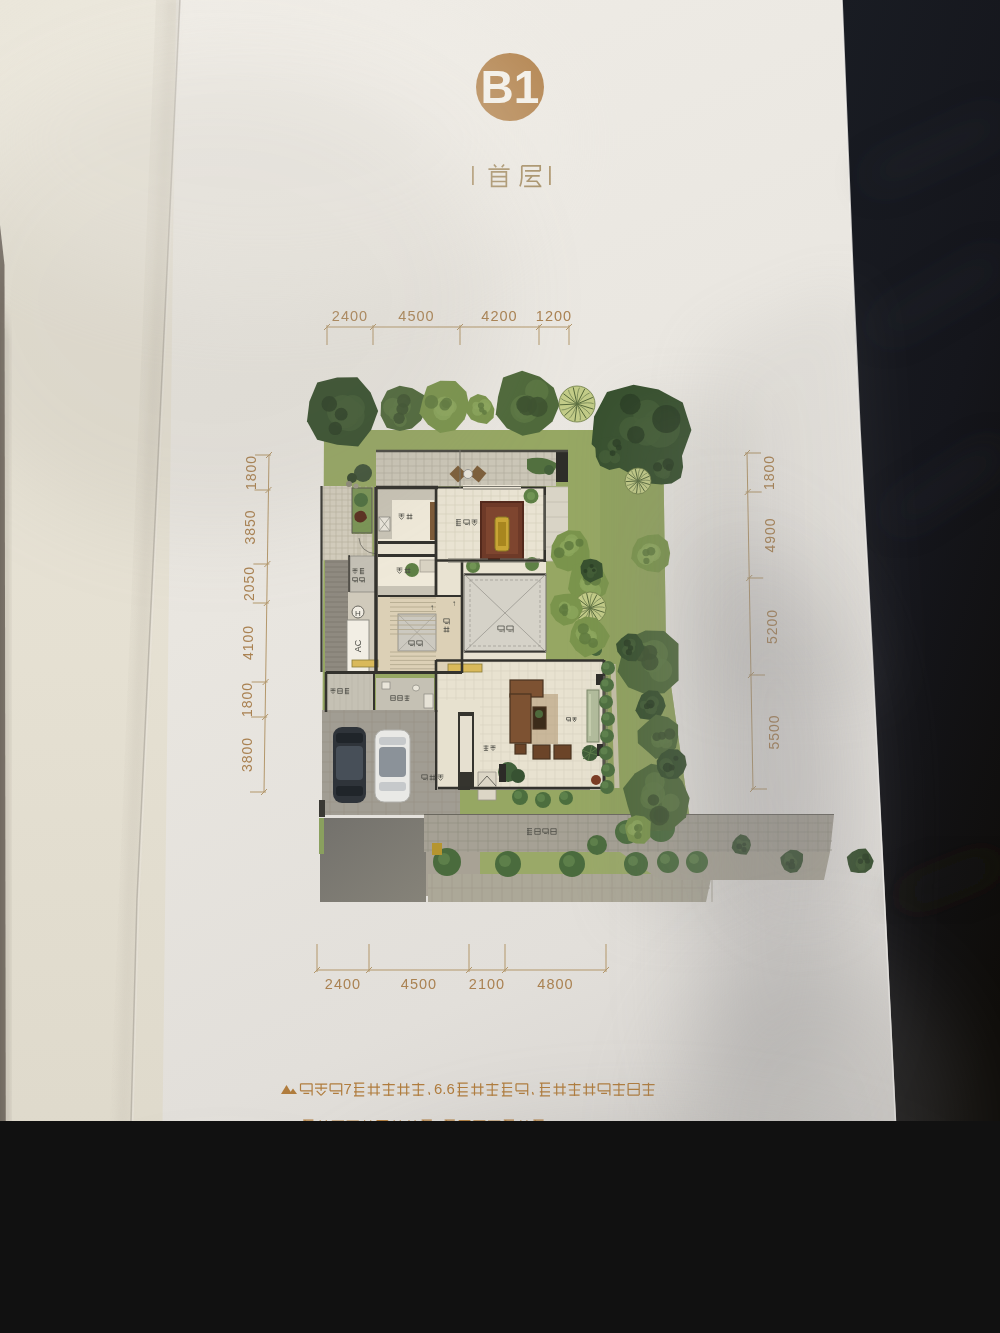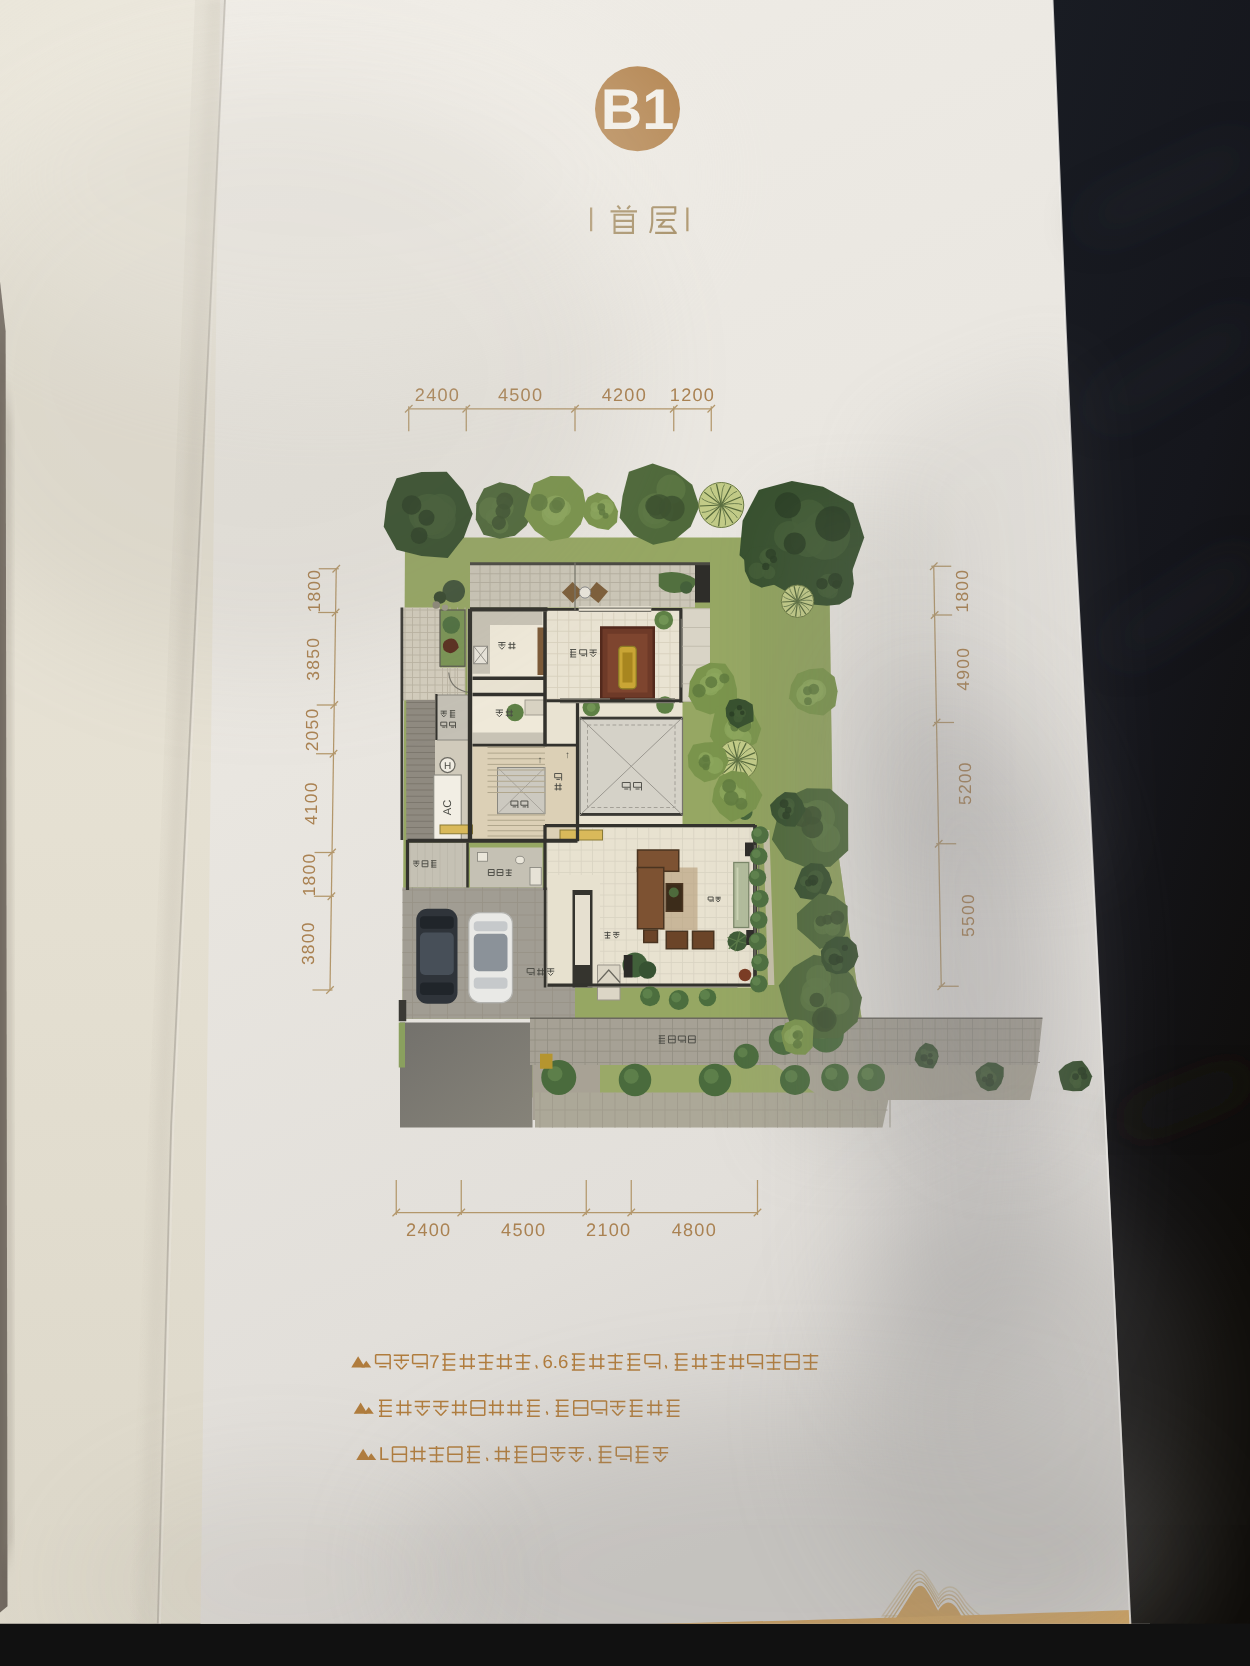--- a/index.html
+++ b/index.html
@@ -1,14 +1,14 @@
 <!DOCTYPE html>
 <html><head><meta charset="utf-8"><style>
 html,body{margin:0;padding:0;background:#111;}
-#pg{position:relative;width:1000px;height:1299px;overflow:hidden;font-family:"Liberation Sans",sans-serif;text-align:center;}
+#pg{position:relative;width:1000px;height:1121px;overflow:hidden;font-family:"Liberation Sans",sans-serif;text-align:center;}
 </style></head><body>
 <div id="pg">
 <svg width="1000" height="1333" viewBox="0 0 1000 1333">
 <defs>
 <linearGradient id="paperg" x1="0" y1="0" x2="0.25" y2="1">
  <stop offset="0" stop-color="#efece6"></stop>
           <stop offset="0.45" stop-color="#e9e6e0"></stop>
  <stop offset="0.8" stop-color="#e2dfda"></stop>
           <stop offset="1" stop-color="#d6d3cf"></stop>
 </linearGradient>

